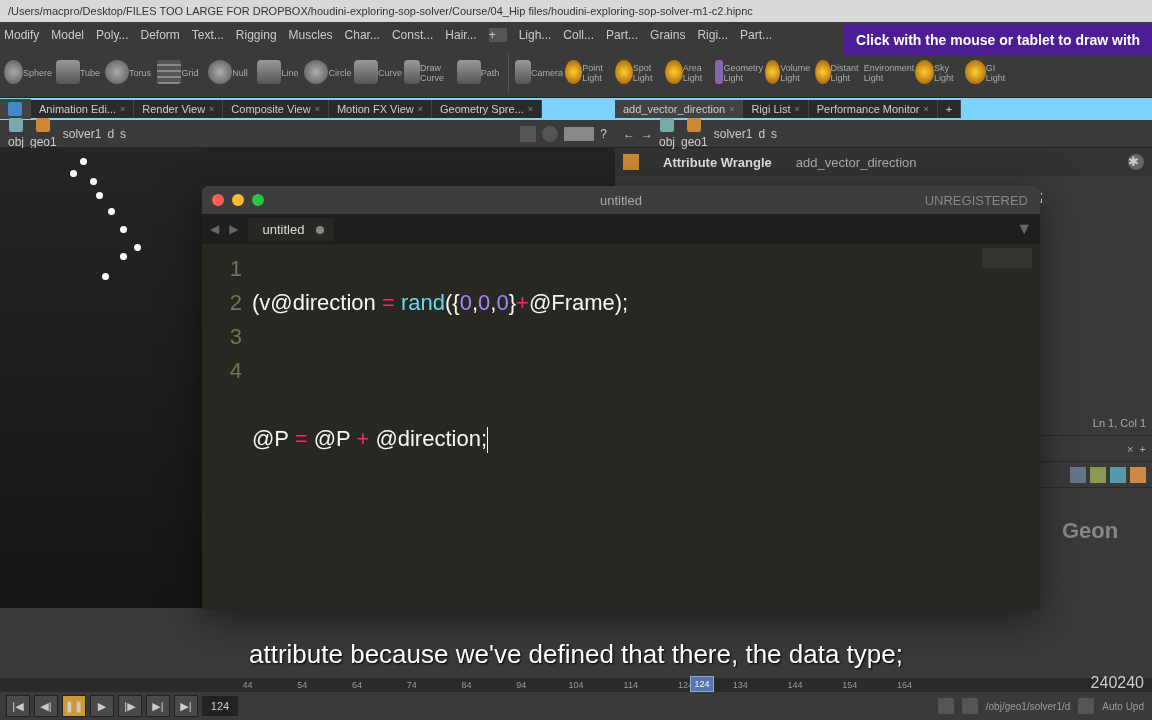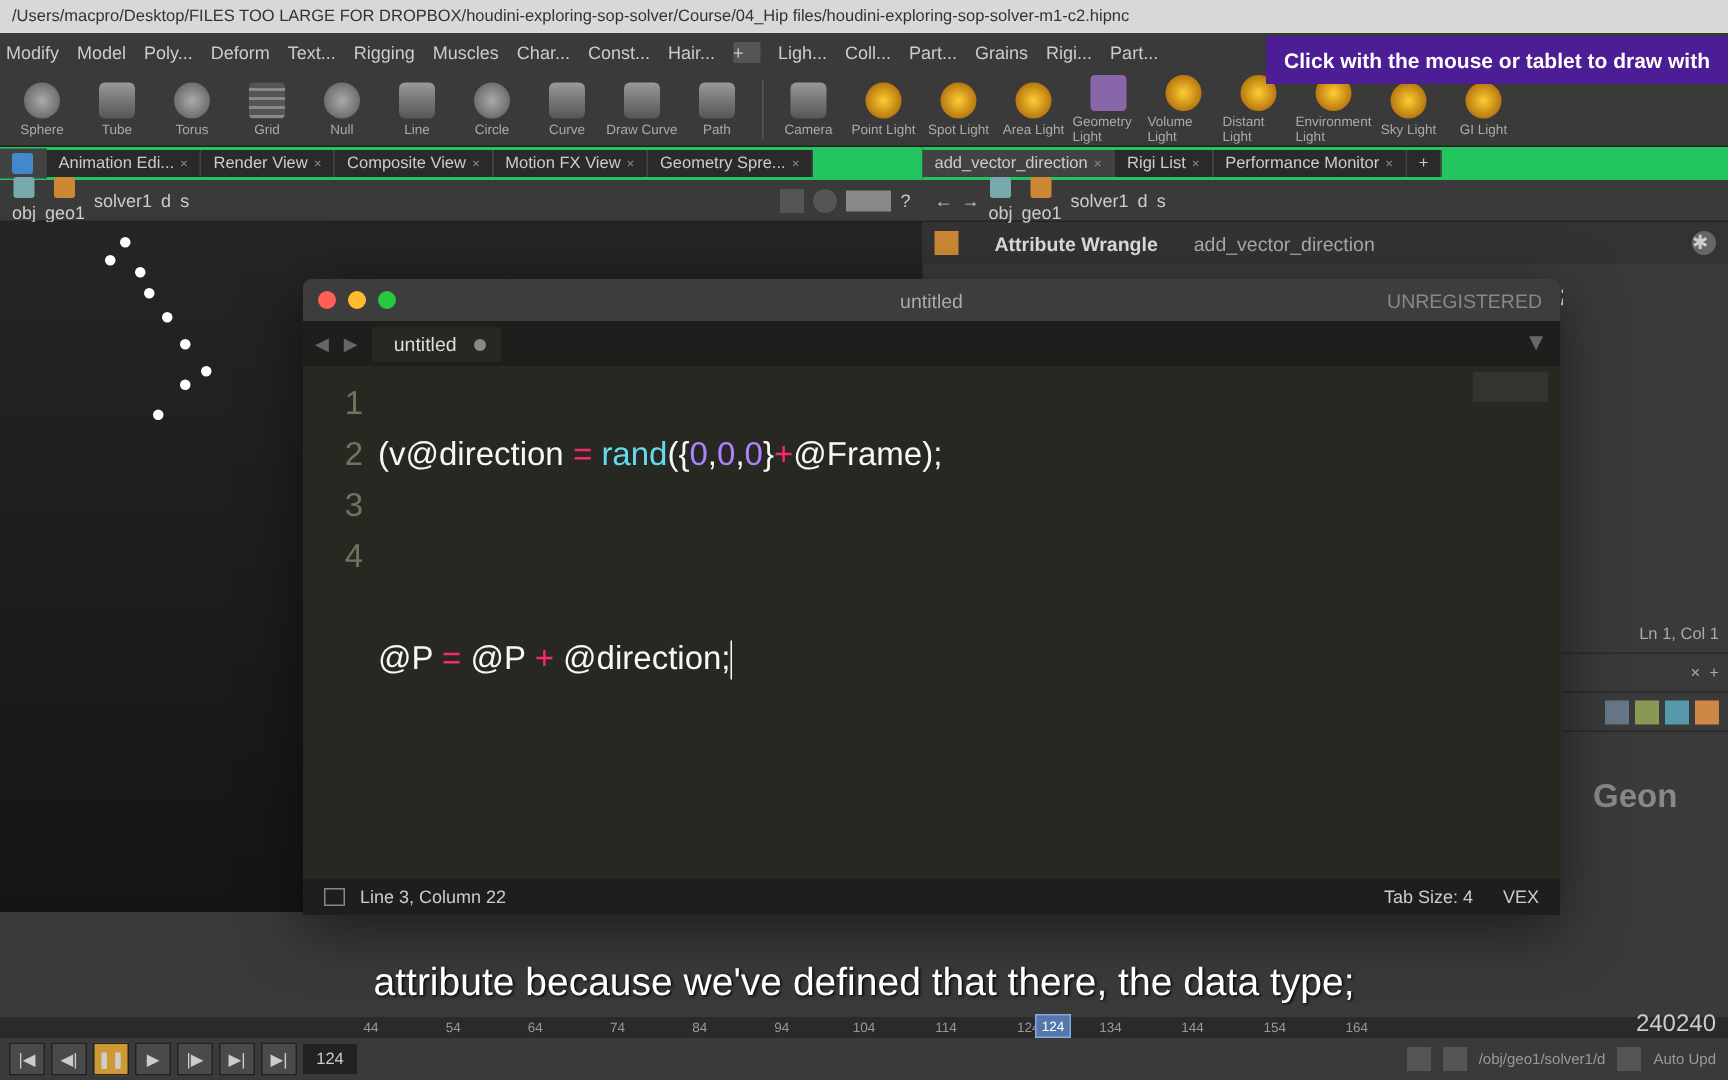--- a/index.html
+++ b/index.html
@@ -4,30 +4,30 @@
 <style>
 * { margin: 0; padding: 0; box-sizing: border-box; font-family: Arial, sans-serif; user-select: none; }
 body { width: 1152px; height: 720px; background: #3a3a3a; overflow: hidden; position: relative; color: #ccc; }
 
 .titlebar { height: 22px; background: #d8d8d8; font-size: 11px; color: #333; display: flex; align-items: center; padding: 0 8px; }
 .menubar { height: 26px; background: #3a3a3a; display: flex; align-items: center; gap: 12px; padding: 0 4px; font-size: 12px; }
 .menubar span { cursor: pointer; }
 .tooltip-banner { position: absolute; right: 0; top: 24px; background: #4c1d95; color: #fff; font-size: 14px; font-weight: bold; padding: 8px 12px; z-index: 5; }
 
 .shelf { height: 50px; background: #3a3a3a; display: flex; align-items: center; gap: 2px; padding: 2px 4px; border-bottom: 1px solid #222; }
-.shelf-item { width: 48px; height: 46px; display: flex; flex-direction: column; align-items: center; justify-content: center; font-size: 9px; color: #aaa; cursor: pointer; }
+.shelf-item { width: 48px; height: 46px; display: flex; flex-direction: row; align-items: center; justify-content: center; font-size: 9px; color: #aaa; cursor: pointer; }
 .shelf-icon { width: 24px; height: 24px; background: #888; border-radius: 3px; margin-bottom: 2px; }
 .shelf-icon.circle { border-radius: 50%; background: radial-gradient(circle, #aaa, #555); }
 .shelf-icon.cylinder { border-radius: 4px; background: linear-gradient(#999, #555); }
 .shelf-icon.grid { background: repeating-linear-gradient(0deg, #888 0 2px, #555 2px 6px); }
 .shelf-icon.light { background: radial-gradient(circle, #ffcc33, #995500); border-radius: 50%; }
 .shelf-icon.purple { background: #8866aa; }
 .shelf-sep { width: 1px; height: 40px; background: #555; margin: 0 4px; }
 
-.tabs-bar { height: 22px; background: #22c55e; display: flex; align-items: center; font-size: 11px; }
+.tabs-bar { height: 22px; background: #7dd3fc; display: flex; align-items: center; font-size: 11px; }
 .tab { padding: 3px 8px; background: #2a2a2a; border-right: 1px solid #444; display: flex; align-items: center; gap: 4px; cursor: pointer; }
 .tab.active { background: #424242; }
 .tab-close { font-size: 9px; color: #888; }
 
 .main-split { display: flex; height: 500px; position: relative; }
 .left-pane { width: 615px; background: #1a1a1a; position: relative; }
 .right-pane { flex: 1; background: #3a3a3a; position: relative; }
 
 .breadcrumb { height: 28px; background: #3a3a3a; display: flex; align-items: center; gap: 6px; padding: 0 8px; font-size: 12px; border-bottom: 1px solid #222; }
 .bc-item { display: flex; align-items: center; gap: 3px; flex-direction: column; }
@@ -360,30 +360,20 @@
       <div>3</div>
       <div>4</div>
     </div>
     <div class="code">
 <div><span class="tok-var">(v@direction </span><span class="tok-op">=</span><span> </span><span class="tok-fn">rand</span><span class="tok-punc">({</span><span class="tok-num">0</span><span>,</span><span class="tok-num">0</span><span>,</span><span class="tok-num">0</span><span>}</span><span class="tok-op">+</span><span class="tok-var">@Frame);</span></div>
 <div>&nbsp;</div>
 <div><span class="tok-var">@P </span><span class="tok-op">=</span><span class="tok-var"> @P </span><span class="tok-op">+</span><span class="tok-var"> @direction;</span><span class="cursor-caret"></span></div>
 <div>&nbsp;</div>
     </div>
   </div>
-  <div class="editor-status">
-    <div class="status-left">
-      <span class="layout-icon"></span>
-      <span>Line 3, Column 22</span>
-    </div>
-    <div class="status-right">
-      <span>Tab Size: 4</span>
-      <span>VEX</span>
-    </div>
-  </div>
 </div>
 
 <div class="subtitle-area">
   <div class="subtitle-en">attribute because we've defined that there, the data type;</div>
 </div>
 
 <div class="timeline">
   <span class="tl-tick">44</span>
   <span class="tl-tick">54</span>
   <span class="tl-tick">64</span>

